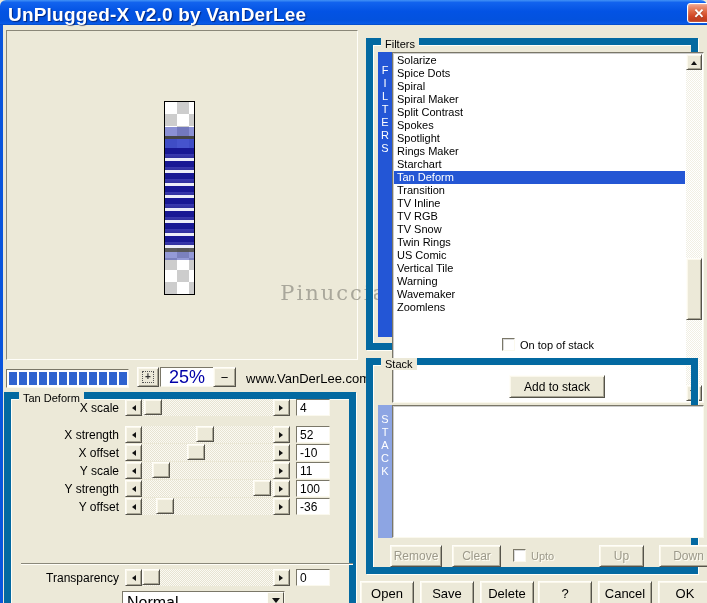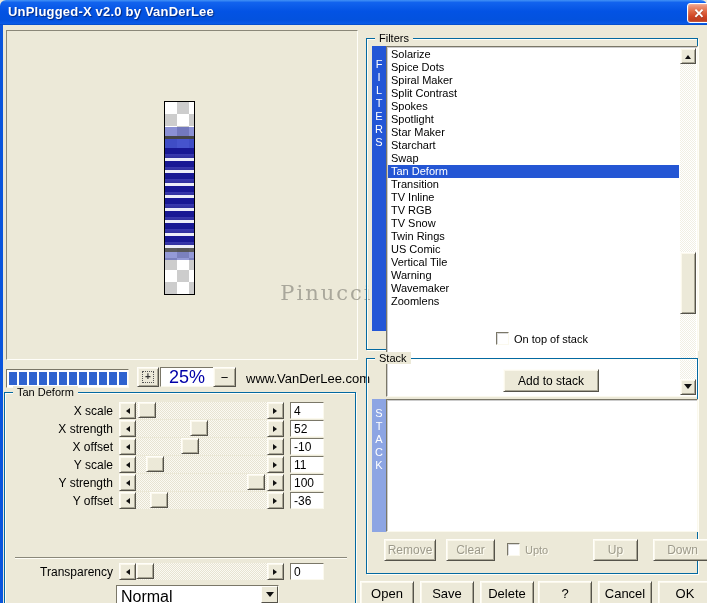--- a/index.html
+++ b/index.html
@@ -5,36 +5,36 @@
   * { margin:0; padding:0; box-sizing:border-box; }
   html,body { width:707px; height:603px; overflow:hidden; }
   body { font-family:"Liberation Sans", sans-serif; font-size:11px; background:var(--dialog-bg,#ece9d8); position:relative; }
 
   .window { position:absolute; inset:0; background:var(--dialog-bg,#ece9d8); }
 
   
   .titlebar { position:absolute; left:0; top:0; width:707px; height:25px;
     background:linear-gradient(180deg,#4292f6 0%,#1263ee 10%,#0353e4 45%,#0352de 80%,#0a5ce8 95%,#0247bd 100%);
     border-radius:6px 6px 0 0; }
-  .title { position:absolute; left:8px; top:4px; color:#fff; font-size:13px; font-weight:bold;
+  .title { position:absolute; left:8px; top:4px; color:#fff; font-size:19px; font-weight:bold;
     text-shadow:1px 1px 1px rgba(0,10,60,.6); letter-spacing:.2px; }
   .close-btn { position:absolute; left:687px; top:3px; width:24px; height:20px;
     background:linear-gradient(180deg,#f0a58e 0%,#e06a45 40%,#cf4524 70%,#b83a1c 100%);
     border:1px solid #fff; border-radius:3px; display:flex; align-items:center; justify-content:center;
     box-shadow:inset 0 0 2px rgba(255,255,255,.5); }
   .close-btn span { color:#fff; font-weight:bold; font-size:13px; line-height:1; text-shadow:0 1px 1px rgba(0,0,0,.3); }
   .win-left-border { position:absolute; left:0; top:25px; width:3px; height:578px; background:var(--window-border,#0a55dd); }
 
   
   .btn { position:absolute; background:var(--dialog-bg,#ece9d8); font-family:"Liberation Sans",sans-serif; font-size:12px; color:#000;
     border:1px solid; border-color:#fffef9 #55534a #55534a #fffef9;
     box-shadow:inset 1px 1px 0 #fbf8ec, inset -1px -1px 0 #a9a695; cursor:default; }
   .btn.disabled { color:#9d9a8b; text-shadow:1px 1px 0 #fffef5; }
   .sunken { background:#fff; border:1px solid; border-color:#7a7768 #fbf9ee #fbf9ee #7a7768; }
-  .groupbox { position:absolute; border:1px solid #0369a1; box-shadow:1px 1px 0 #fffef7, inset 1px 1px 0 #fffef7; }
+  .groupbox { position:absolute; border:7px solid #0369a1; box-shadow:1px 1px 0 #fffef7, inset 1px 1px 0 #fffef7; }
   .gb-label { position:absolute; top:-7px; left:8px; background:var(--dialog-bg,#ece9d8); padding:0 4px; font-size:11px; color:#000; }
   .checkbox { display:inline-block; width:13px; height:13px; background:#fff;
     border:1px solid; border-color:#7a7768 #fbf9ee #fbf9ee #7a7768; box-shadow:inset 1px 1px 0 rgba(0,0,0,.15); }
   .chk-label { font-size:11px; color:#000; margin-left:5px; }
   .chk-label.dis { color:#9d9a8b; text-shadow:1px 1px 0 #fffef5; }
 
   .tri-left  { display:inline-block; width:0; height:0; border:3px solid transparent; border-right:4px solid #111; margin-right:2px; }
   .tri-right { display:inline-block; width:0; height:0; border:3px solid transparent; border-left:4px solid #111; margin-left:2px; }
   .tri-up    { display:inline-block; width:0; height:0; border:3px solid transparent; border-bottom:4px solid #111; margin-bottom:2px; }
   .tri-down  { display:inline-block; width:0; height:0; border:4px solid transparent; border-top:5px solid #111; margin-top:4px; }
@@ -176,21 +176,21 @@
   </button>
   <div class="zoom-field sunken">
     <span>25%</span>
   </div>
   <button class="btn minus-btn">−</button>
   <div class="site">www.VanDerLee.com</div>
 
   <div class="groupbox tan-group">
     <span class="gb-label">Tan Deform</span>
     <div id="sliders-host">
-        <div class="slider-row" style="top: 9px;">
+        <div class="slider-row" style="top: 0;">
           <span class="s-label">X scale</span>
           <span class="arrow-btn s-left">
             <i class="tri-left"></i>
           </span>
           <span class="s-track">
             <span class="s-thumb" style="left: calc(2% - 0.36px);"></span>
           </span>
           <span class="arrow-btn s-right">
             <i class="tri-right"></i>
           </span>
@@ -294,27 +294,27 @@
         <div>L</div>
         <div>T</div>
         <div>E</div>
         <div>R</div>
         <div>S</div>
       </div>
     <div class="listbox filters-list">
       <div class="list-items" id="filters-items">
           <div class="list-item">Solarize</div>
           <div class="list-item">Spice Dots</div>
+          <div class="list-item">Spiral</div>
           <div class="list-item">Spiral Maker</div>
           <div class="list-item">Split Contrast</div>
           <div class="list-item">Spokes</div>
           <div class="list-item">Spotlight</div>
-          <div class="list-item">Star Maker</div>
+          <div class="list-item">Rings Maker</div>
           <div class="list-item">Starchart</div>
-          <div class="list-item">Swap</div>
           <div class="list-item selected">Tan Deform</div>
           <div class="list-item">Transition</div>
           <div class="list-item">TV Inline</div>
           <div class="list-item">TV RGB</div>
           <div class="list-item">TV Snow</div>
           <div class="list-item">Twin Rings</div>
           <div class="list-item">US Comic</div>
           <div class="list-item">Vertical Tile</div>
           <div class="list-item">Warning</div>
           <div class="list-item">Wavemaker</div>

